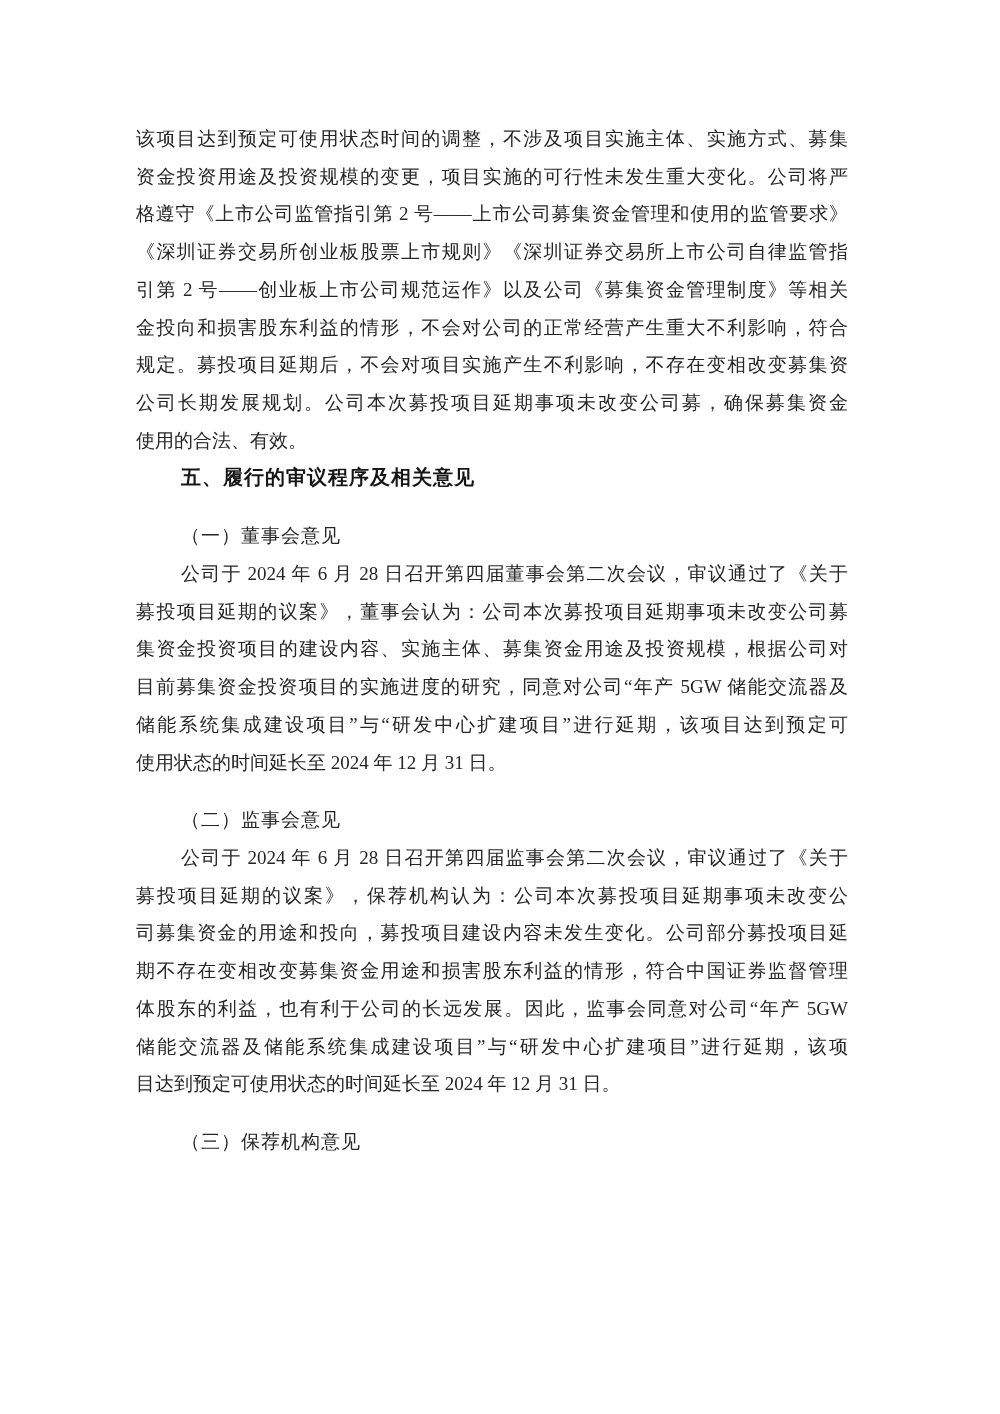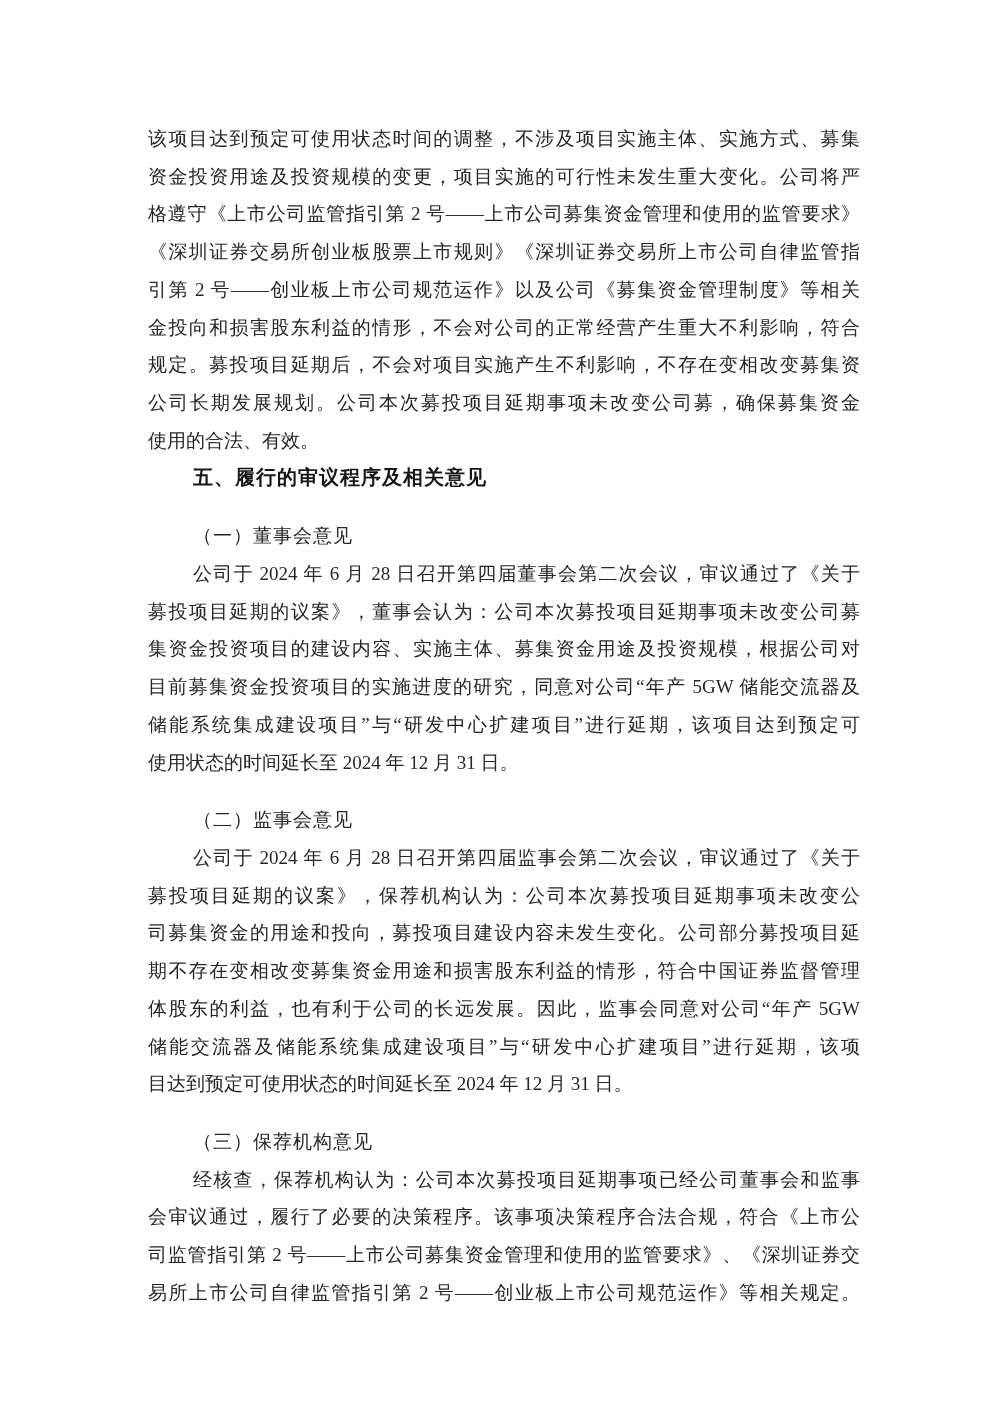--- a/index.html
+++ b/index.html
@@ -11,21 +11,21 @@
   }
   .page {
     position: relative;
     width: 1000px;
     height: 1414px;
     background: var(--page-bg, #ffffff);
     overflow: hidden;
   }
   .textblock {
     position: absolute;
-    left: 148px;
+    left: 136px;
     top: 120px;
     width: 712px;
   }
   .line, .heading, .subheading {
     height: 37.73px;
     line-height: 37.73px;
     overflow: hidden;
   }
   .line {
     font-size: 19px;
@@ -82,20 +82,14 @@
       <div class="para">
         <div class="line fill indent">公司于 2024 年 6 月 28 日召开第四届监事会第二次会议，审议通过了《关于</div>
         <div class="line fill">募投项目延期的议案》，保荐机构认为：公司本次募投项目延期事项未改变公</div>
         <div class="line fill">司募集资金的用途和投向，募投项目建设内容未发生变化。公司部分募投项目延</div>
         <div class="line fill">期不存在变相改变募集资金用途和损害股东利益的情形，符合中国证券监督管理</div>
         <div class="line fill">体股东的利益，也有利于公司的长远发展。因此，监事会同意对公司“年产 5GW</div>
         <div class="line fill">储能交流器及储能系统集成建设项目”与“研发中心扩建项目”进行延期，该项</div>
         <div class="line nofill">目达到预定可使用状态的时间延长至 2024 年 12 月 31 日。</div>
       </div>
       <div class="subheading">（三）保荐机构意见</div>
-      <div class="para">
-        <div class="line fill indent">经核查，保荐机构认为：公司本次募投项目延期事项已经公司董事会和监事</div>
-        <div class="line fill">会审议通过，履行了必要的决策程序。该事项决策程序合法合规，符合《上市公</div>
-        <div class="line fill">司监管指引第 2 号——上市公司募集资金管理和使用的监管要求》、《深圳证券交</div>
-        <div class="line fill">易所上市公司自律监管指引第 2 号——创业板上市公司规范运作》等相关规定。</div>
-      </div>
     </div>
 </div>
 
 </body></html>

